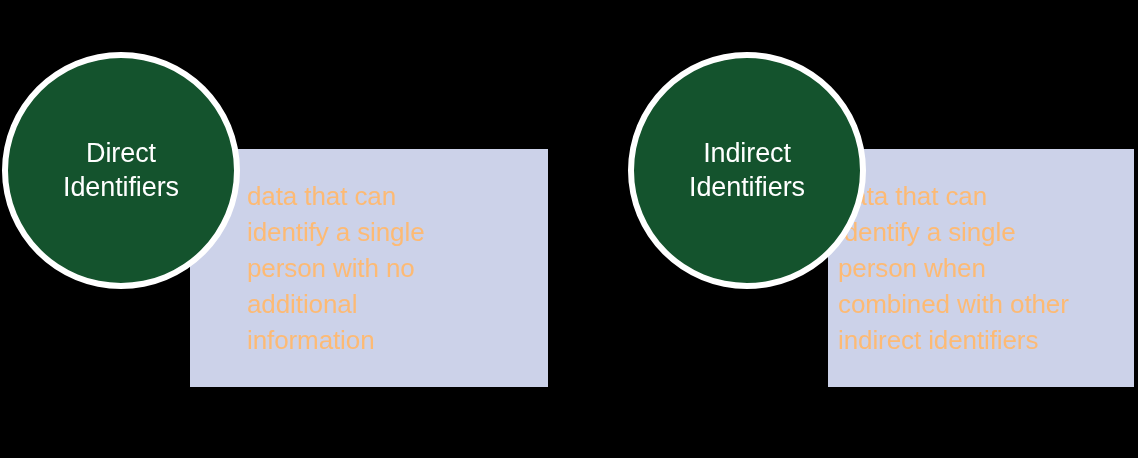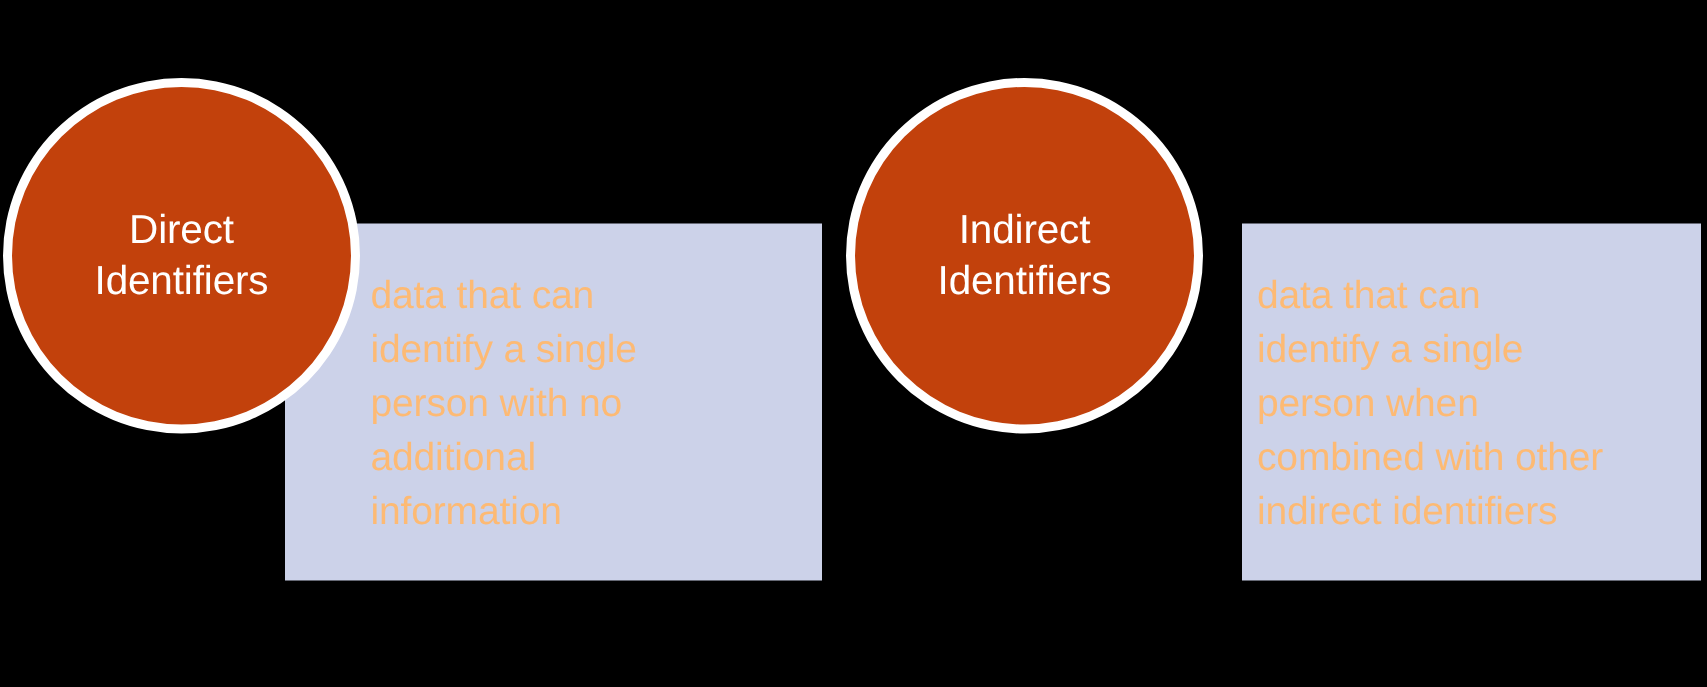--- a/index.html
+++ b/index.html
@@ -32,21 +32,21 @@
     color: #fdba74;
     font-size: 26px;
     line-height: 36px;
     white-space: pre-line;
     font-weight: 400;
     letter-spacing: -0.1px;
   }
   .bubble {
     position: absolute;
     border-radius: 50%;
-    background: #c2410c;
+    background: #14532d;
     border: 6px solid #ffffff;
     box-sizing: border-box;
     display: flex;
     align-items: center;
     justify-content: center;
   }
   .bubble-label {
     color: #ffffff;
     font-size: 27px;
     line-height: 34px;
@@ -82,21 +82,21 @@
     top: 149px;
     width: 306px;
     height: 238px;
   }
   #group-indirect .callout-text {
     left: 838px;
     top: 178px;
     width: 300px;
   }
   #group-indirect .bubble {
-    left: 564px;
+    left: 628px;
     top: 52px;
     width: 238px;
     height: 237px;
   }
 </style>
 </head>
 <body>
 
 <div id="canvas">
 

